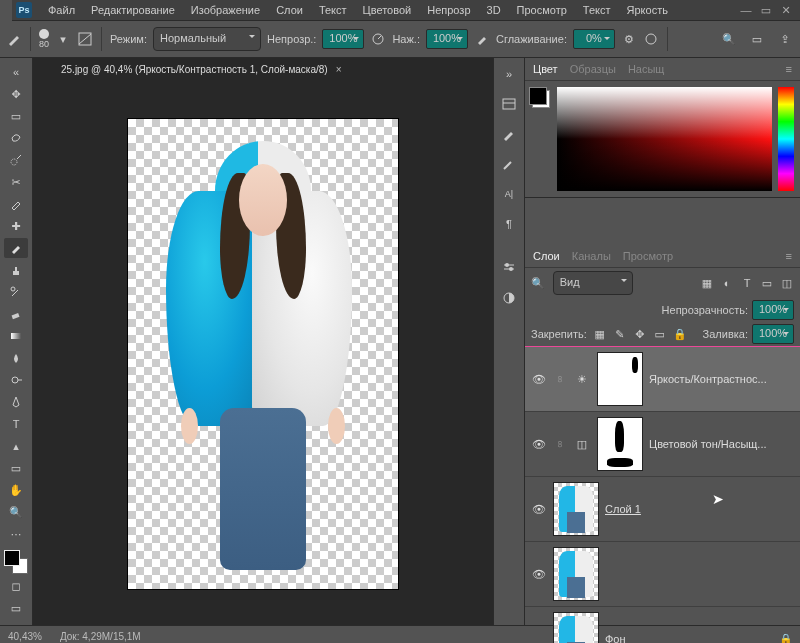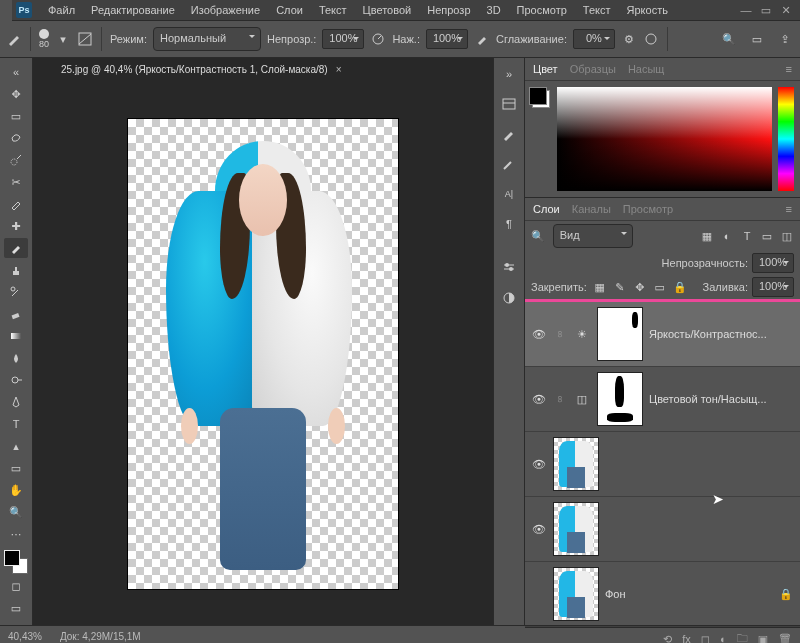--- a/index.html
+++ b/index.html
@@ -8,21 +8,21 @@
 .menubar .mi{padding:0 8px;line-height:20px;cursor:default;}
 .menubar .winctl{margin-left:auto;display:flex;}
 .menubar .winctl span{width:20px;text-align:center;color:#aaa;}
 .optbar{display:flex;align-items:center;height:36px;background:#535353;border-bottom:1px solid #2a2a2a;padding:0 6px;gap:6px;}
 .optbar .sep{width:1px;height:24px;background:#3a3a3a;margin:0 2px;}
 .icn{width:16px;height:16px;display:inline-flex;align-items:center;justify-content:center;color:#ccc;}
 .brush-dot{width:10px;height:10px;border-radius:50%;background:#d8d8d8;}
 .numlabel{font-size:9px;color:#ccc;}
 .dd{background:#474747;border:1px solid #2a2a2a;padding:2px 18px 2px 6px;position:relative;height:18px;line-height:16px;border-radius:4px;}
 .dd::after{content:"";position:absolute;right:5px;top:7px;border:3px solid transparent;border-top-color:#ccc;}
-.numbox{background:#404040;border:1px solid #2a2a2a;width:40px;height:18px;text-align:center;line-height:16px;border-radius:2px;position:relative;}
+.numbox{background:#0f766e;border:1px solid #2a2a2a;width:40px;height:18px;text-align:center;line-height:16px;border-radius:2px;position:relative;}
 .numbox::after{content:"";position:absolute;right:4px;top:7px;border:3px solid transparent;border-top-color:#ccc;}
 .lbl{color:#ccc;}
 .rtool{width:18px;height:18px;display:flex;align-items:center;justify-content:center;color:#ccc;}
 
 .workarea{display:flex;height:calc(643px - 20px - 36px - 20px);}
 .tools{width:32px;background:#535353;border-right:1px solid #2a2a2a;display:flex;flex-direction:column;align-items:center;padding-top:4px;gap:2px;}
 .tools .tb{width:24px;height:20px;display:flex;align-items:center;justify-content:center;color:#ccc;border-radius:2px;}
 .tools .tb.active{background:#3c3c3c;}
 .tools .swatch{margin-top:4px;position:relative;width:24px;height:24px;}
 .tools .swatch .fg{position:absolute;width:14px;height:14px;background:#000;border:1px solid #eee;left:0;top:0;}
@@ -41,40 +41,40 @@
 .figure .face{position:absolute;left:39%;top:8%;width:22%;height:16%;border-radius:50%;background:linear-gradient(#f3d6c5,#e9c1ae);}
 .figure .hair-l{position:absolute;left:30%;top:10%;width:14%;height:28%;background:#3a2a1d;border-radius:60% 20% 60% 40%;}
 .figure .hair-r{position:absolute;left:56%;top:10%;width:14%;height:28%;background:#3a2a1d;border-radius:20% 60% 40% 60%;}
 .figure .jeans{position:absolute;left:30%;top:62%;width:40%;height:36%;background:linear-gradient(#4b6f93,#3c5e82);border-radius:14px 14px 10px 10px;}
 .figure .hand-l{position:absolute;left:12%;top:62%;width:8%;height:8%;background:#f0cdb8;border-radius:50%;}
 .figure .hand-r{position:absolute;left:80%;top:62%;width:8%;height:8%;background:#f0cdb8;border-radius:50%;}
 
 .midgutter{width:30px;background:#535353;border-left:1px solid #2a2a2a;border-right:1px solid #2a2a2a;display:flex;flex-direction:column;align-items:center;padding-top:6px;gap:10px;}
 .midgutter .gb{width:20px;height:20px;display:flex;align-items:center;justify-content:center;color:#ccc;}
 
-.panels{width:275px;background:#535353;display:flex;flex-direction:column;}
+.panels{width:275px;background:#535353;display:flex;flex-direction:column;gap:47px;}
 .panel{border-bottom:1px solid #2a2a2a;}
 .panelhdr{display:flex;align-items:center;height:22px;padding:0 8px;gap:12px;border-bottom:1px solid #3a3a3a;}
 .panelhdr .tab{color:#888;cursor:default;}
 .panelhdr .tab.active{color:#eee;}
 .panelhdr .menu{margin-left:auto;color:#aaa;}
 .colorbody{display:flex;height:116px;}
 .colorbody .sw{width:26px;display:flex;flex-direction:column;align-items:center;padding-top:6px;}
 .colorbody .sw .mini{width:16px;height:16px;background:#000;border:1px solid #888;box-shadow:3px 3px 0 -1px #fff,3px 3px 0 0 #888;}
 .colorbody .grad{flex:1;background:linear-gradient(to bottom,rgba(255,255,255,1) 0%,rgba(255,255,255,0) 50%,rgba(0,0,0,0) 50%,rgba(0,0,0,1) 100%),linear-gradient(to right,#000 0%,#f11 100%);margin:6px;}
 .colorbody .hue{width:16px;margin:6px 6px 6px 0;background:linear-gradient(#f00,#ff0,#0f0,#0ff,#00f,#f0f,#f00);}
 
 .layersbody{display:flex;flex-direction:column;flex:1;min-height:0;}
 .lyrow{display:flex;align-items:center;gap:8px;padding:3px 6px;}
 .lyrow .dd{flex:0 0 auto;}
 .lyrow .iconset{margin-left:auto;display:flex;gap:6px;}
 .lyrow .iconset span{width:14px;height:14px;display:inline-flex;align-items:center;justify-content:center;color:#ccc;}
 .lyrow2{display:flex;align-items:center;gap:6px;padding:2px 6px;}
 .lyrow2 .r{margin-left:auto;display:flex;align-items:center;gap:4px;}
-.lyrow3{display:flex;align-items:center;gap:6px;padding:2px 6px;border-bottom:3px solid #ec4899;}
+.lyrow3{display:flex;align-items:center;gap:6px;padding:2px 6px;border-bottom:1px solid #ec4899;}
 .lyrow3 .locks{display:flex;gap:6px;}
 .lyrow3 .locks span{width:14px;height:14px;display:inline-flex;align-items:center;justify-content:center;color:#ccc;}
 
 .layerlist{flex:1;overflow:hidden;}
 .layer{display:flex;align-items:center;height:64px;border-bottom:1px solid #3f3f3f;gap:6px;padding:0 6px;}
 .layer.active{background:#6b6b6b;}
 .layer .eye{width:16px;text-align:center;color:#ddd;}
 .layer .chain{width:14px;text-align:center;color:#aaa;font-size:9px;}
 .layer .adj{width:18px;text-align:center;color:#ddd;}
 .layer .thumb{width:44px;height:52px;background:#fff;border:1px solid #222;position:relative;}
@@ -394,20 +394,21 @@
             </div>
             <span class="name">Цветовой тон/Насыщ...</span>
           </div>
 
           <div class="layer">
             <span class="eye">👁</span>
             <div class="thumb pic">
                 <div class="mini"></div>
                 <div class="mj"></div>
               </div>
+            <span class="name ul">Слой 1</span>
           </div>
 
           <div class="layer">
             <span class="eye">👁</span>
             <div class="thumb pic">
                 <div class="mini"></div>
                 <div class="mj"></div>
               </div>
           </div>
 

